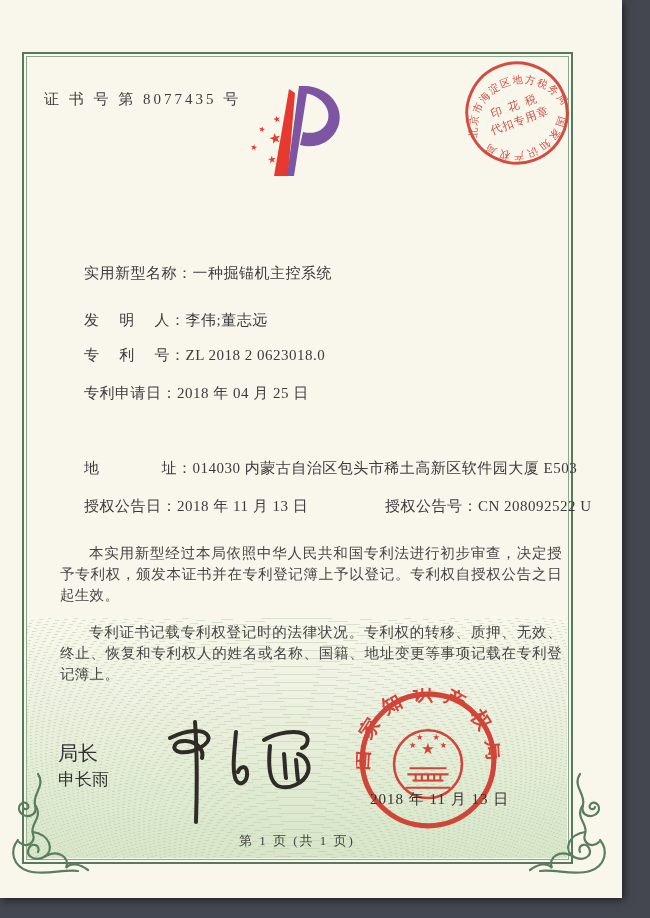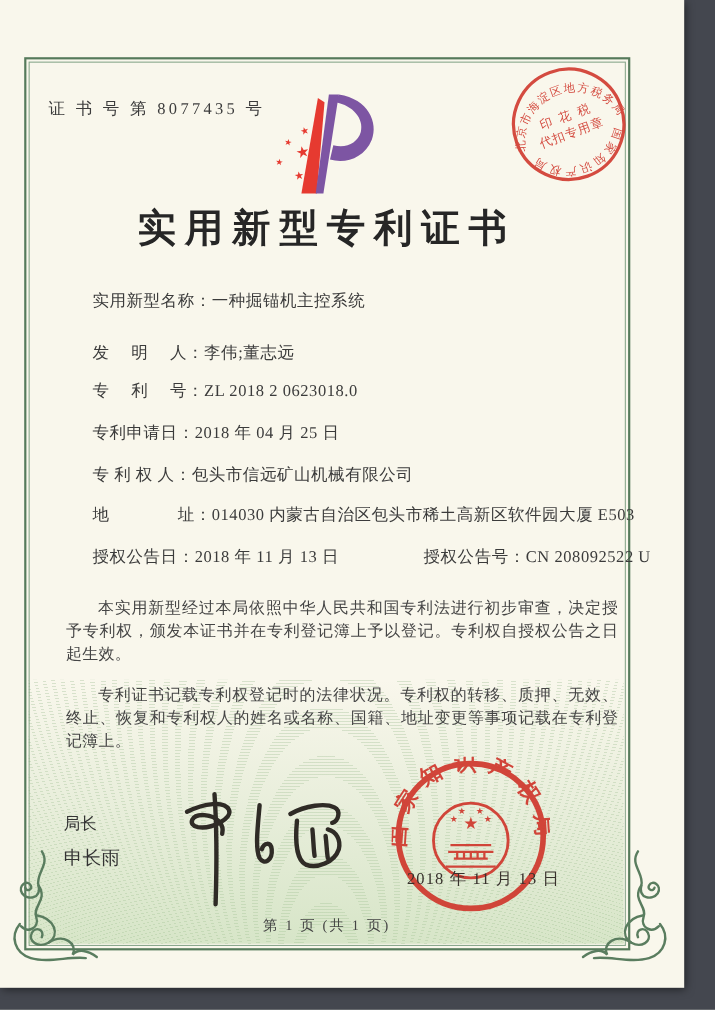--- a/index.html
+++ b/index.html
@@ -43,21 +43,21 @@
   }
   .field-row .lbl{color:#3b3b3b;margin-left:40px;}
   .field-row .val{color:#3b3b3b;}
   .grant-right{position:absolute;left:301px;top:0;}
   .body-text{
     position:absolute;left:44px;top:527px;width:534px;z-index:2;
     font-size:14.5px;line-height:21px;color:#454545;letter-spacing:.3px;
     text-align:justify;
   }
   .body-text p{margin:16px;text-indent:2em;}
-  .sig-title{position:absolute;left:58px;top:740px;z-index:2;font-size:15px;color:#333;font-family:"Liberation Sans","DejaVu Sans",sans-serif;}
+  .sig-title{position:absolute;left:58px;top:740px;z-index:2;font-size:20px;color:#333;font-family:"Liberation Sans","DejaVu Sans",sans-serif;}
   .sig-name{position:absolute;left:58px;top:768px;z-index:2;font-size:17px;color:#333;font-family:"Liberation Sans","DejaVu Sans",sans-serif;}
   .autograph{position:absolute;left:152px;top:710px;width:170px;height:118px;z-index:3;}
   .seal-tax{position:absolute;left:458px;top:54px;width:118px;height:118px;z-index:2;transform:rotate(-20deg);opacity:.9;}
   .seal-cnipa{position:absolute;left:356px;top:688px;width:144px;height:144px;z-index:2;opacity:.93;}
   .seal-date{
     position:absolute;left:370px;top:790px;z-index:4;
     font-size:15px;color:#38322d;letter-spacing:1px;white-space:nowrap;
   }
   .footer{
     position:absolute;left:0;top:832px;width:594px;z-index:2;
@@ -103,36 +103,32 @@
     <polygon points="43,7 49,11 42,94 28,94" fill="#e63a30"></polygon>
     <polygon points="53,4 62,4 48,94 41,94" fill="#7d55a3"></polygon>
     <path d="M62,4 C89,8 98,30 92,45 C85,62 68,67 54,63 L57,50 C69,53 79,48 82,38 C85,26 75,14 59,11 Z" fill="#7d55a3"></path>
     <text x="31" y="40" font-size="9" fill="#e63a30" text-anchor="middle" transform="rotate(-15 31 37)">★</text>
     <text x="16" y="50" font-size="8" fill="#e63a30" text-anchor="middle" transform="rotate(10 16 47)">★</text>
     <text x="29" y="61" font-size="14" fill="#e63a30" text-anchor="middle" transform="rotate(-12 29 56)">★</text>
     <text x="8" y="68" font-size="8" fill="#e63a30" text-anchor="middle" transform="rotate(8 8 65)">★</text>
     <text x="26" y="81" font-size="10" fill="#e63a30" text-anchor="middle" transform="rotate(-8 26 78)">★</text>
   </svg>
 
-  <div class="title">实用新型专利证书</div>
 
   <div class="field-row" style="top:264px">
     <span class="lbl">实用新型名称：</span><span class="val">一种掘锚机主控系统</span>
   </div>
   <div class="field-row" style="top:311px">
     <span class="lbl">发　 明　 人：</span><span class="val">李伟;董志远</span>
   </div>
   <div class="field-row" style="top:346px">
     <span class="lbl">专　 利　 号：</span><span class="val">ZL 2018 2 0623018.0</span>
   </div>
   <div class="field-row" style="top:384px">
     <span class="lbl">专利申请日：</span><span class="val">2018 年 04 月 25 日</span>
-  </div>
-  <div class="field-row" style="top:422px">
-    <span class="lbl">专 利 权 人：</span><span class="val">包头市信远矿山机械有限公司</span>
   </div>
   <div class="field-row" style="top:459px">
     <span class="lbl">地　　　　址：</span><span class="val">014030 内蒙古自治区包头市稀土高新区软件园大厦 E503</span>
   </div>
   <div class="field-row" style="top:497px">
     <span class="lbl">授权公告日：</span><span class="val">2018 年 11 月 13 日</span>
     <span class="grant-right">
       <span class="lbl">授权公告号：</span><span class="val">CN 208092522 U</span>
     </span>
   </div>

